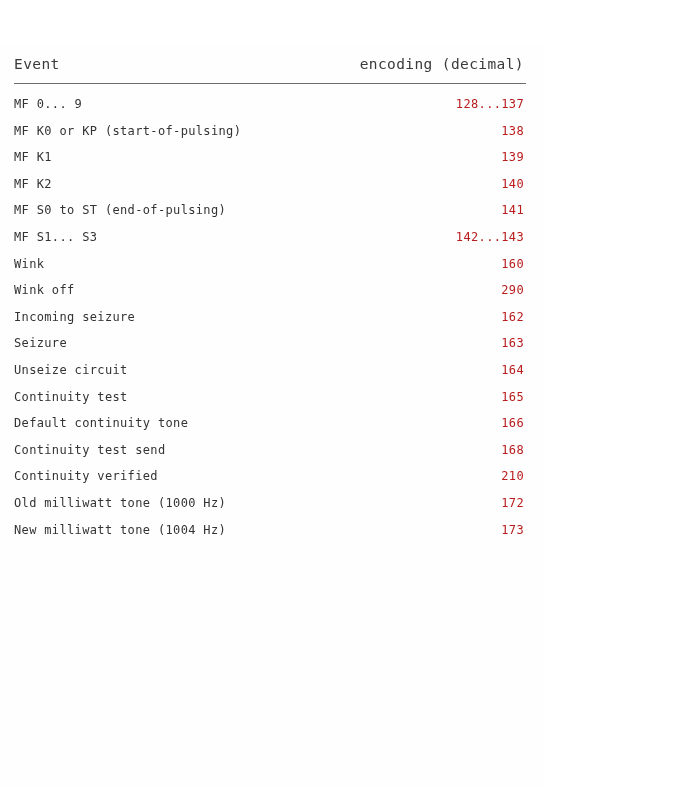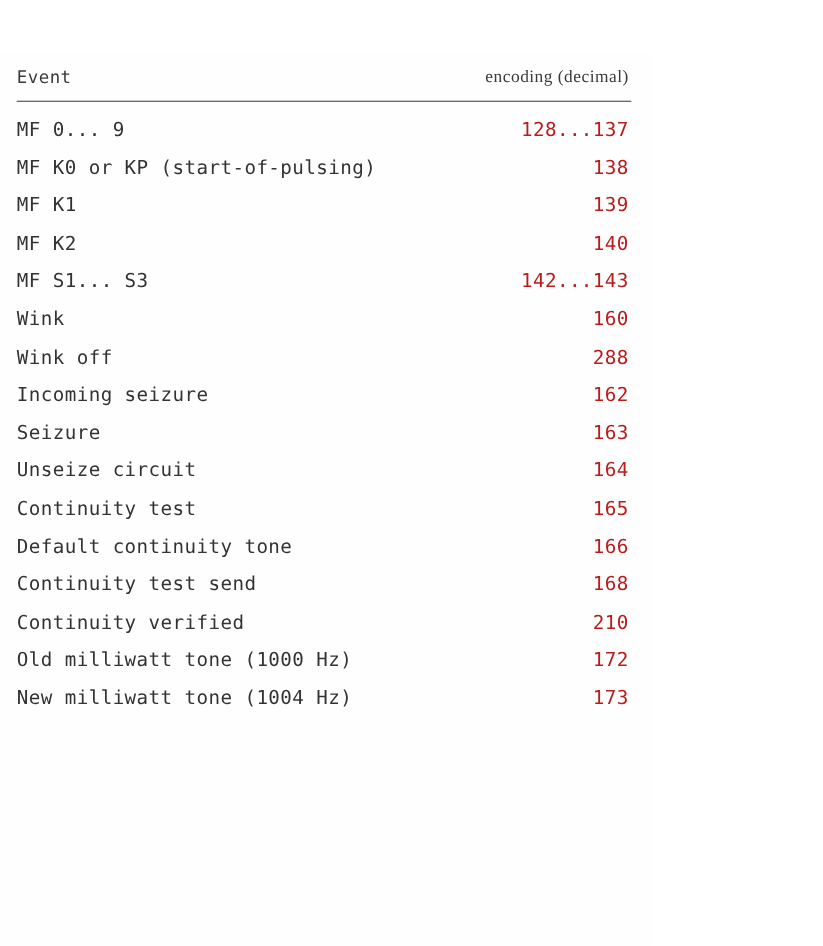--- a/index.html
+++ b/index.html
@@ -33,27 +33,26 @@
     font-size: 14.5px;
     letter-spacing: 0.4px;
     color: #3a3a3a;
     padding: 6px 0 11px 0;
     text-align: left;
     vertical-align: bottom;
   }
   table.event-table th.col-code {
     text-align: right;
     padding-right: 2px;
-    font-family: Liberation Serif, serif;
   }
   thead tr {
     border-bottom: 1.6px solid #6b6b6b;
   }
   table.event-table td {
-    font-size: 16px;
+    font-size: 12px;
     letter-spacing: 0.35px;
     color: #333333;
     padding: 6.3px 0 6.3px 0;
     vertical-align: baseline;
     white-space: pre;
   }
   table.event-table td.col-code {
     text-align: right;
     padding-right: 2px;
     color: #b91c1c;
@@ -86,30 +85,34 @@
         </tr>
         <tr>
           <td class="col-event">MF K1</td>
           <td class="col-code">139</td>
         </tr>
         <tr>
           <td class="col-event">MF K2</td>
           <td class="col-code">140</td>
         </tr>
         <tr>
+          <td class="col-event">MF S0 to ST (end-of-pulsing)</td>
+          <td class="col-code">141</td>
+        </tr>
+        <tr>
           <td class="col-event">MF S1... S3</td>
           <td class="col-code">142...143</td>
         </tr>
         <tr>
           <td class="col-event">Wink</td>
           <td class="col-code">160</td>
         </tr>
         <tr>
           <td class="col-event">Wink off</td>
-          <td class="col-code">288</td>
+          <td class="col-code">290</td>
         </tr>
         <tr>
           <td class="col-event">Incoming seizure</td>
           <td class="col-code">162</td>
         </tr>
         <tr>
           <td class="col-event">Seizure</td>
           <td class="col-code">163</td>
         </tr>
         <tr>

